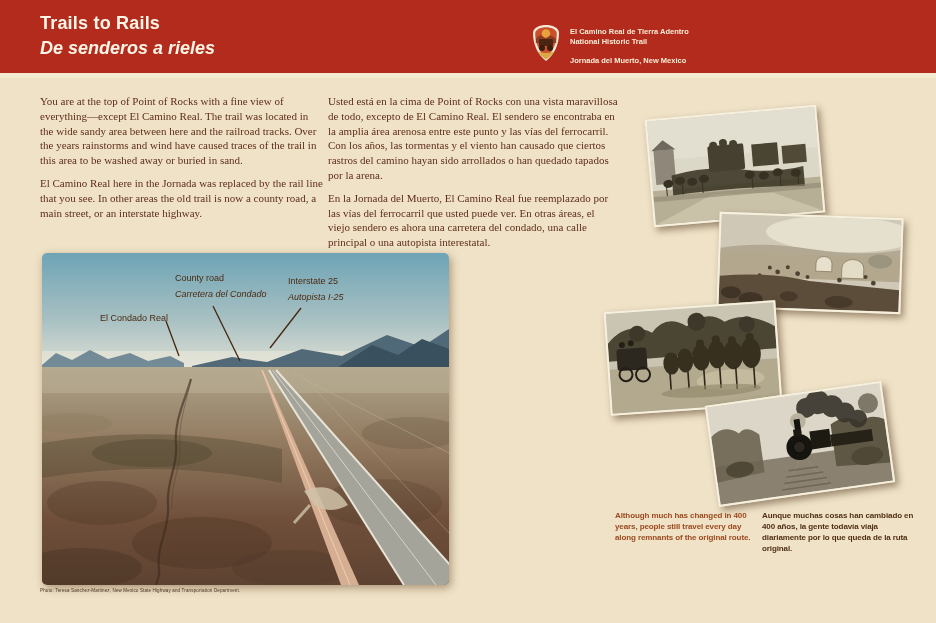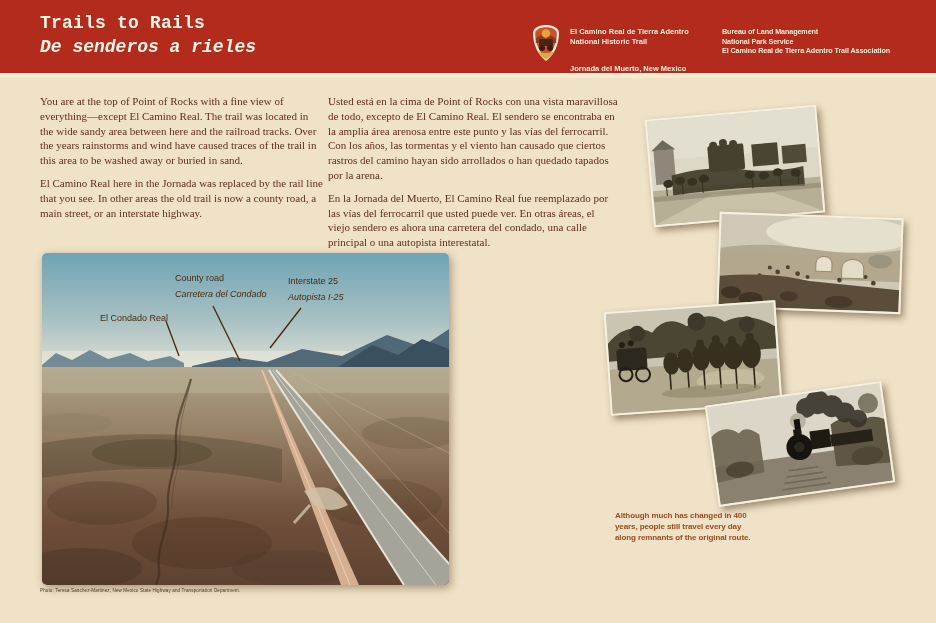--- a/index.html
+++ b/index.html
@@ -4,28 +4,28 @@
 <style>
   html,body { margin:0; padding:0; background:#ffffff; }
   .poster {
     position:relative; width:936px; height:623px;
     background:#efe2c6; overflow:hidden;
     font-family:"Liberation Sans", sans-serif;
   }
   
   .header { position:absolute; left:0; top:0; width:936px; height:73px; background:#b22b1d; }
   .header-sep { position:absolute; left:0; top:73px; width:936px; height:5px; background:#f5ebd3; }
-  .title { position:absolute; left:40px; top:13px; color:#fdf6e7;font-family:Liberation Mono, monospace; }
+  .title { position:absolute; left:40px; top:13px; color:#fdf6e7; }
   .title-en { font-size:18px; font-weight:700; letter-spacing:.2px; }
   .title-es { font-size:18px; font-weight:700; font-style:italic; margin-top:4px; }
   .logo { position:absolute; left:531px; top:23px; width:30px; height:40px; }
   .hcol { position:absolute; top:27px; font-size:7.5px; font-weight:700;
           color:#f8edd6; line-height:9.5px; white-space:nowrap; }
   .hcol1 { left:570px; }
-  .hcol1 .loc { margin-top:18px; }
+  .hcol1 .loc { margin-top:10px; }
   .hcol2 { left:722px; font-size:7.2px; letter-spacing:-0.1px; }
   
   .intro { position:absolute; top:94px; font-family:"Liberation Serif", serif;
            font-size:11px; line-height:14.8px; color:#602e1b; text-align:left; }
   .intro-en { left:40px; width:283px; }
   .intro-es { left:328px; width:290px; }
   .intro p { margin:0 0 8px 0; }
   
   .aerial { position:absolute; left:42px; top:253px; width:407px; height:332px;
             border-radius:5px; overflow:hidden;
@@ -75,25 +75,20 @@
       <circle cx="19" cy="24" r="3" fill="#3a1d0e"></circle>
       <path d="M6.5,27 C9.5,29.5 20.5,29.5 23.5,27 C21,31 18,33.5 15,35.5 C12,33.5 9,31 6.5,27 Z" fill="#d8a844"></path>
     </svg>
 
     <div class="hcol hcol1">
       <div>El Camino Real de Tierra Adentro</div>
       <div>National Historic Trail</div>
       <div class="loc">Jornada del Muerto, New Mexico</div>
     </div>
 
-    <div class="hcol hcol2">
-      <div>Bureau of Land Management</div>
-      <div>National Park Service</div>
-      <div>El Camino Real de Tierra Adentro Trail Association</div>
-    </div>
   </div>
   <div class="header-sep"></div>
 
   <div class="intro intro-en">
     <p>You are at the top of Point of Rocks with a fine view of everything—except El Camino Real. The trail was located in the wide sandy area between here and the railroad tracks. Over the years rainstorms and wind have caused traces of the trail in this area to be washed away or buried in sand.</p>
     <p>El Camino Real here in the Jornada was replaced by the rail line that you see. In other areas the old trail is now a county road, a main street, or an interstate highway.</p>
   </div>
   <div class="intro intro-es">
     <p>Usted está en la cima de Point of Rocks con una vista maravillosa de todo, excepto de El Camino Real. El sendero se encontraba en la amplia área arenosa entre este punto y las vías del ferrocarril. Con los años, las tormentas y el viento han causado que ciertos rastros del camino hayan sido arrollados o han quedado tapados por la arena.</p>
     <p>En la Jornada del Muerto, El Camino Real fue reemplazado por las vías del ferrocarril que usted puede ver. En otras áreas, el viejo sendero es ahora una carretera del condado, una calle principal o una autopista interestatal.</p>
@@ -298,15 +293,16 @@
         <line x1="66" y1="86" x2="109" y2="86"></line>
           <line x1="63" y1="92" x2="112" y2="92"></line>
       </g>
     </svg>
   </div>
 
   <div class="footnote footnote-en">
     <p>Although much has changed in 400 years, people still travel every day along remnants of the original route.</p>
   </div>
   <div class="footnote footnote-es">
+    <p>Aunque muchas cosas han cambiado en 400 años, la gente todavía viaja diariamente por lo que queda de la ruta original.</p>
   </div>
 
 </div>
 
 </body></html>

